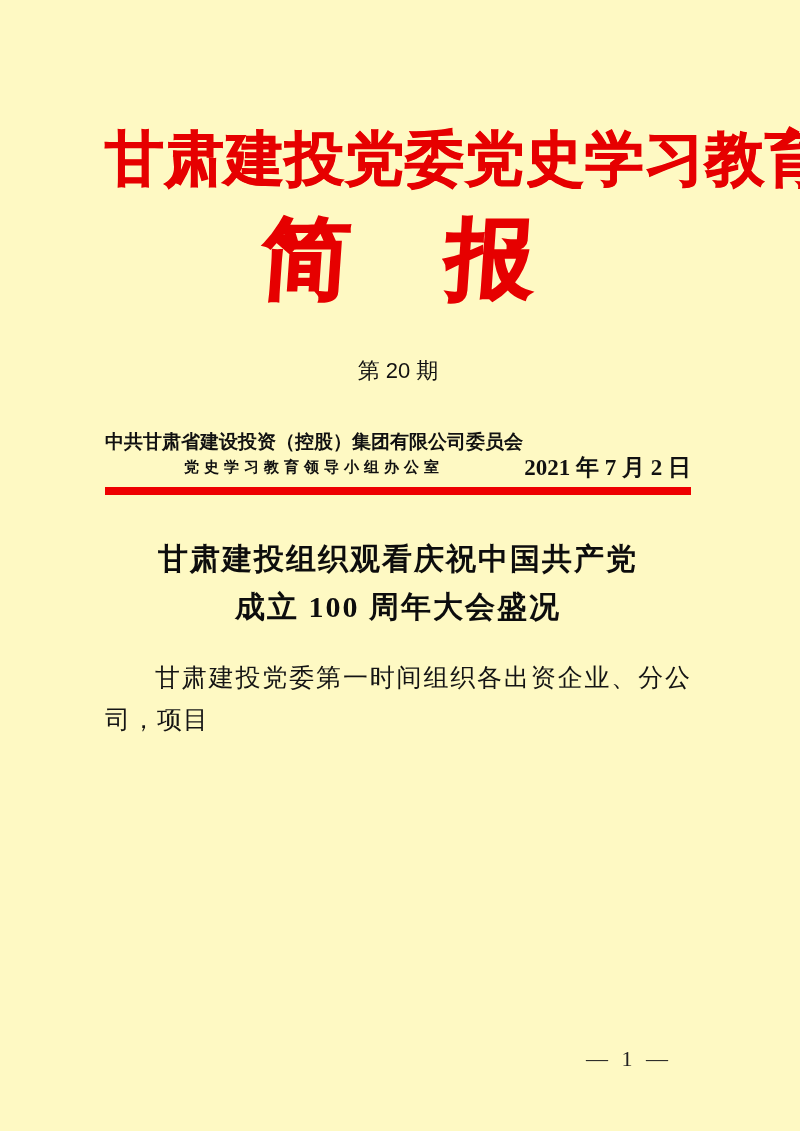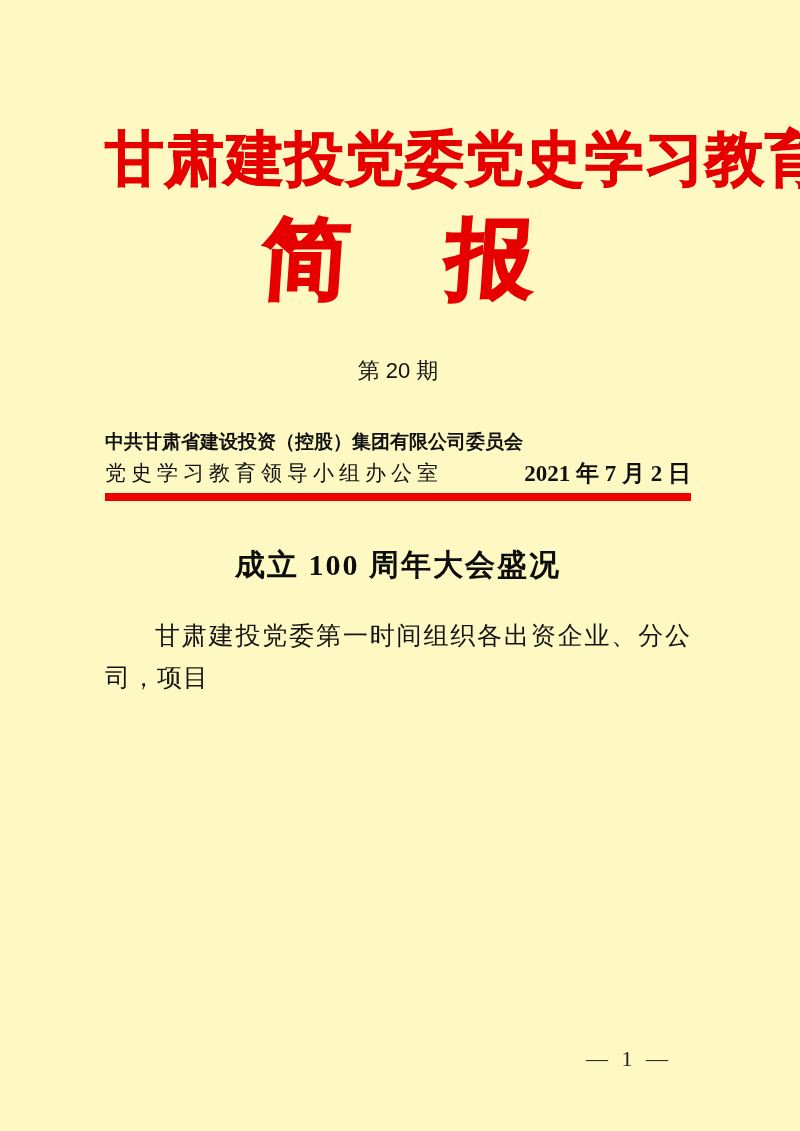--- a/index.html
+++ b/index.html
@@ -63,34 +63,33 @@
     color: #111;
   }
 
   
   .issuer-block {
     margin-top: 46px;
     display: flex;
     justify-content: space-between;
     align-items: flex-end;
   }
-  .issuer-lines { text-align: left; }
+  .issuer-lines { text-align: center; }
   .issuer-line1 {
     font-family: "Liberation Sans", "DejaVu Sans", sans-serif;
     font-weight: 700;
     font-size: 19px;
     line-height: 24px;
     color: #111;
     white-space: nowrap;
   }
   .issuer-line2 {
-    margin-top: 6px;
     font-family: "Liberation Serif", "DejaVu Serif", serif;
-    font-weight: 400;
-    font-size: 21px;
+    font-weight: 700;
+    font-size: 15px;
     line-height: 27px;
     letter-spacing: 5px;
     color: #111;
     white-space: nowrap;
   }
   .issue-date {
     font-family: Liberation Serif, serif;
     font-weight: 700;
     font-size: 23px;
     line-height: 27px;
@@ -164,20 +163,21 @@
       <div class="issuer-lines">
         <div class="issuer-line1">中共甘肃省建设投资（控股）集团有限公司委员会</div>
         <div class="issuer-line2">党史学习教育领导小组办公室</div>
       </div>
       <div class="issue-date">2021 年 7 月 2 日</div>
     </div>
 
     <div class="red-rule"></div>
 
     <div class="article-title">
+      <div>甘肃建投组织观看庆祝中国共产党</div>
       <div>成立 100 周年大会盛况</div>
     </div>
 
     <div class="article-body">
       <p>甘肃建投党委第一时间组织各出资企业、分公司，项目</p>
     </div>
 
   </div>
 
   <div class="page-number">— 1 —</div>

